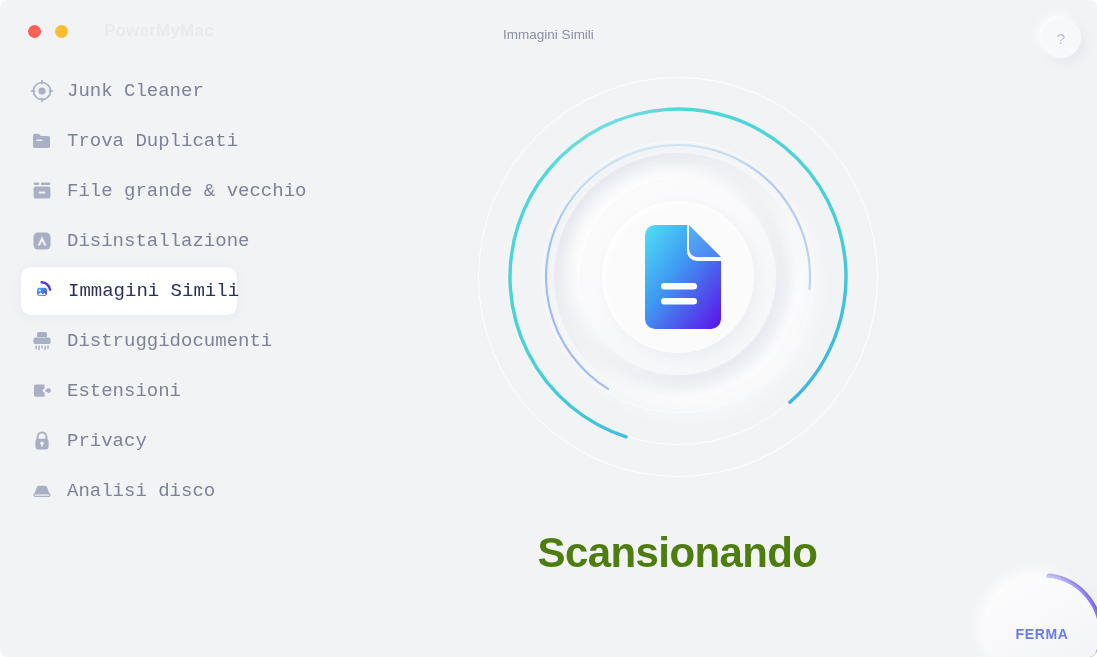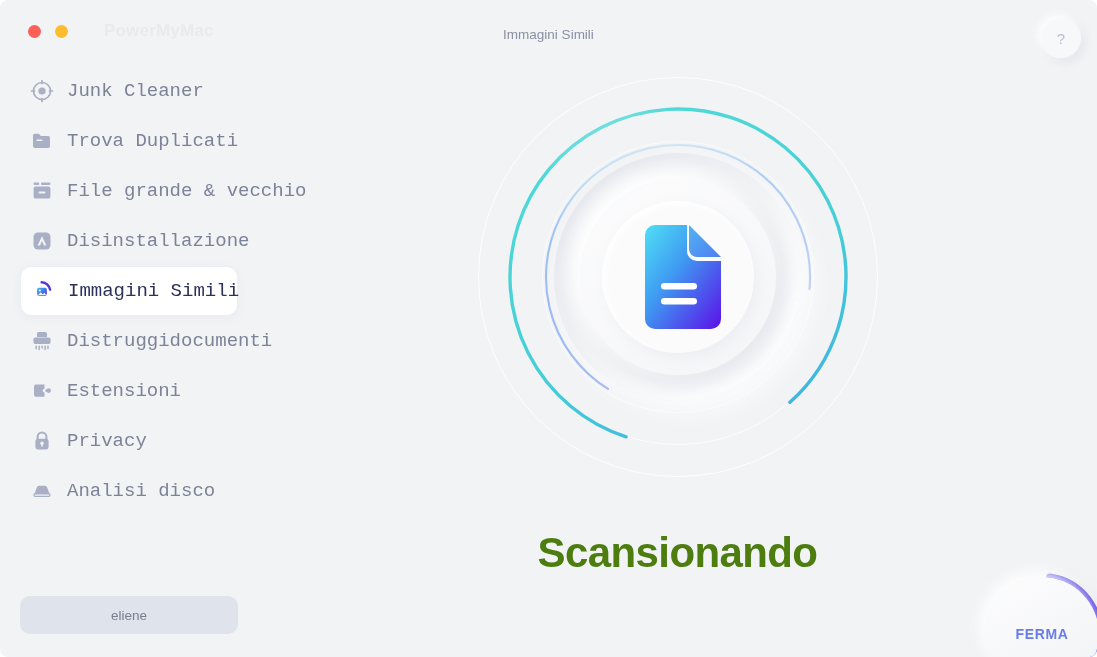--- a/index.html
+++ b/index.html
@@ -312,21 +312,20 @@
             <path d="M4.6 14.4l2.2-6A2.4 2.4 0 0 1 9 6.8h6a2.4 2.4 0 0 1 2.2 1.6l2.2 6z" fill="#a9afc4"></path>
             <rect x="3.4" y="14" width="17.2" height="4" rx="1.9" fill="#a9afc4"></rect>
             <rect x="4.6" y="15.5" width="14.8" height="1.2" rx=".6" fill="#f2f3f5"></rect>
           </svg>
         </span>
         <span class="lbl">Analisi disco</span>
       </div>
 
     </nav>
 
-    <button class="eliene">eliene</button>
   </div>
 
   <div class="stage">
 
     <div class="scan-wrap">
 
       <div class="ring-guide rg1"></div>
       <div class="ring-guide rg2"></div>
       <div class="ring-guide rg3"></div>
 

